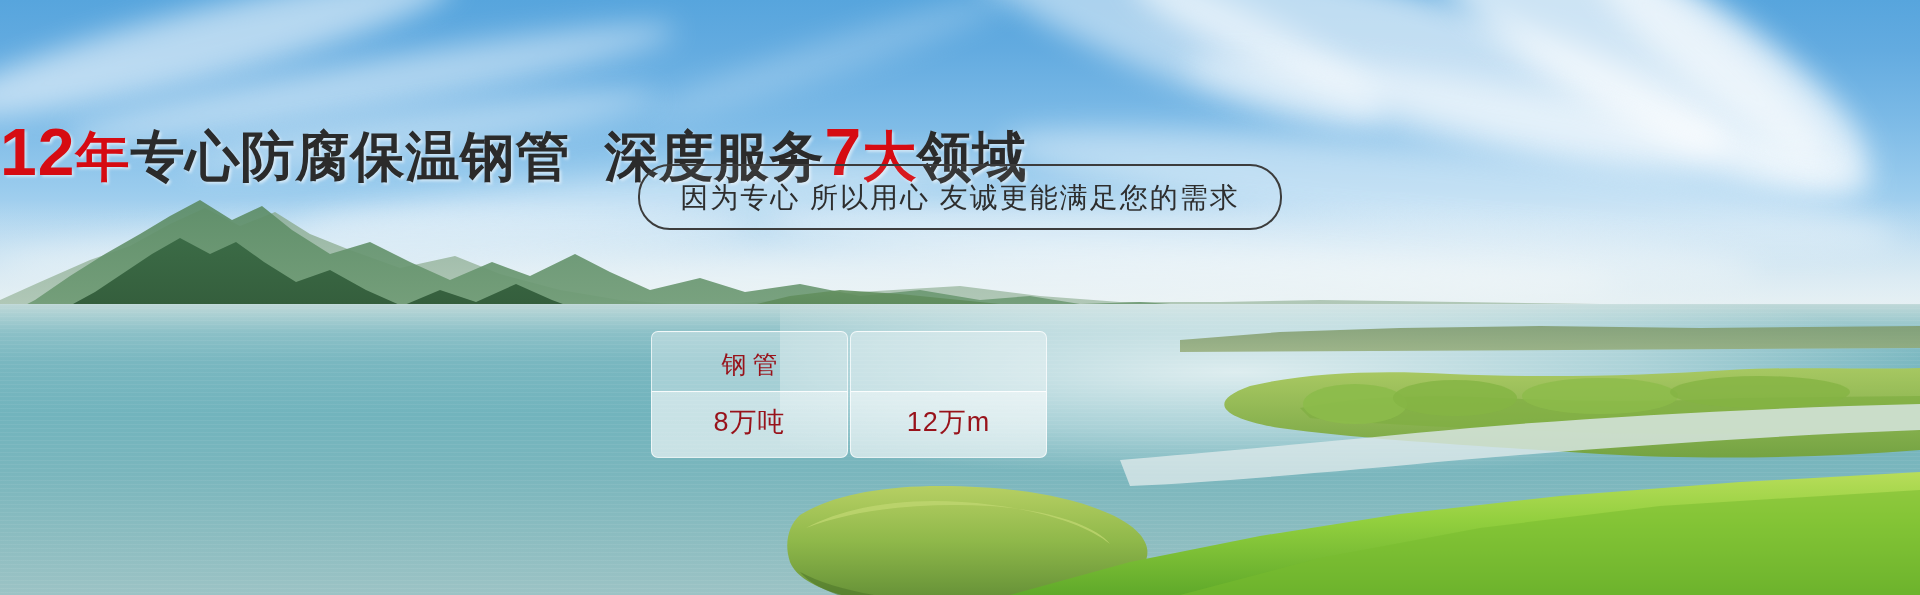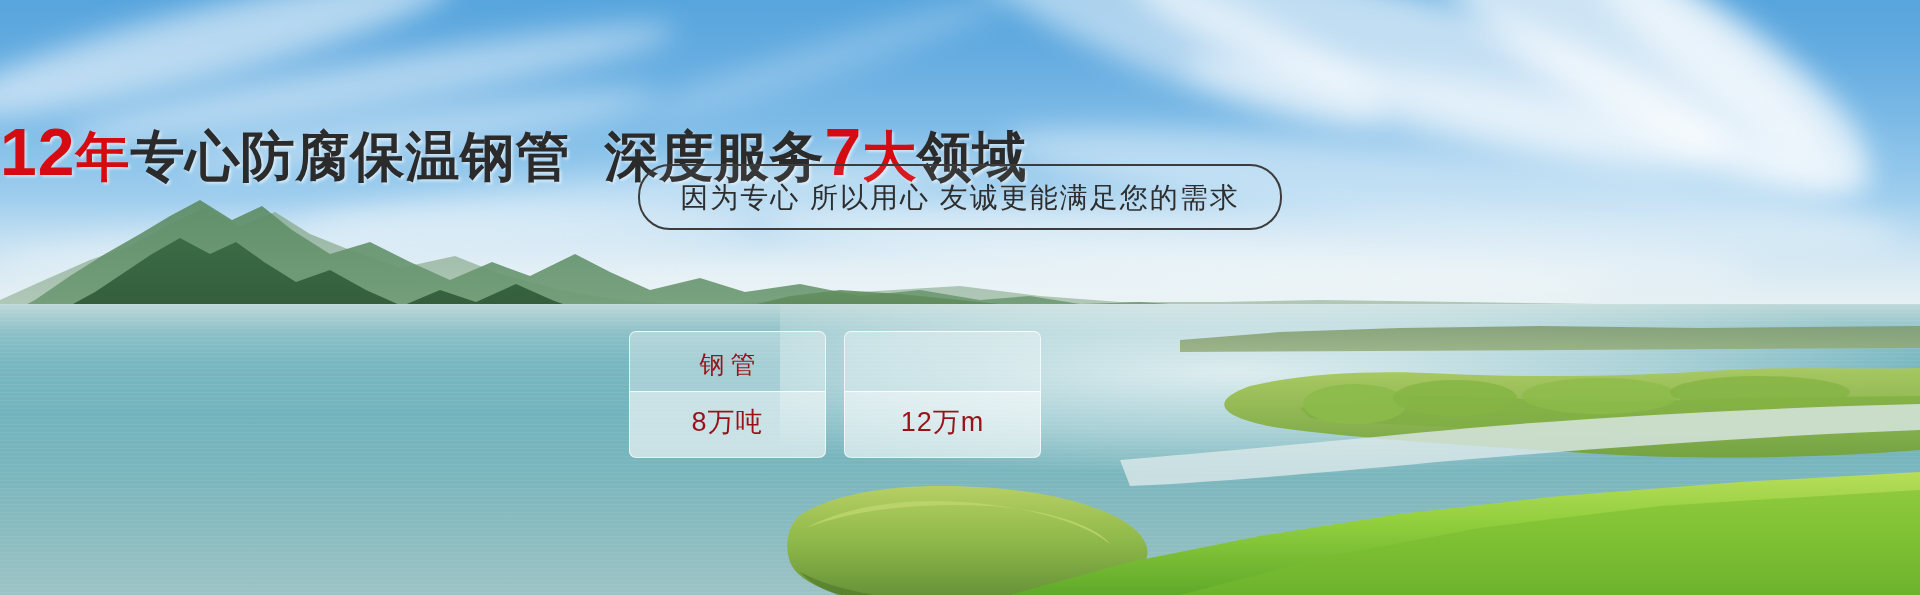--- a/index.html
+++ b/index.html
@@ -137,24 +137,24 @@
     font-size: 28px;
     color: #2e2e2e;
     letter-spacing: 2px;
     white-space: nowrap;
     background: rgba(255,255,255,.06);
   }
 
   
   .cards {
     position: absolute;
-    left: 629px; top: 331px;
+    left: 651px; top: 331px;
     width: 620px; height: 127px;
     display: flex;
-    gap: 18px;
+    gap: 2px;
   }
   .card {
     position: relative;
     width: 197px;
     height: 127px;
     border-radius: 7px;
     background: linear-gradient(to bottom,
         rgba(255,255,255,.34) 0%,
         rgba(255,255,255,.34) 47%,
         rgba(255,255,255,.62) 47%,

